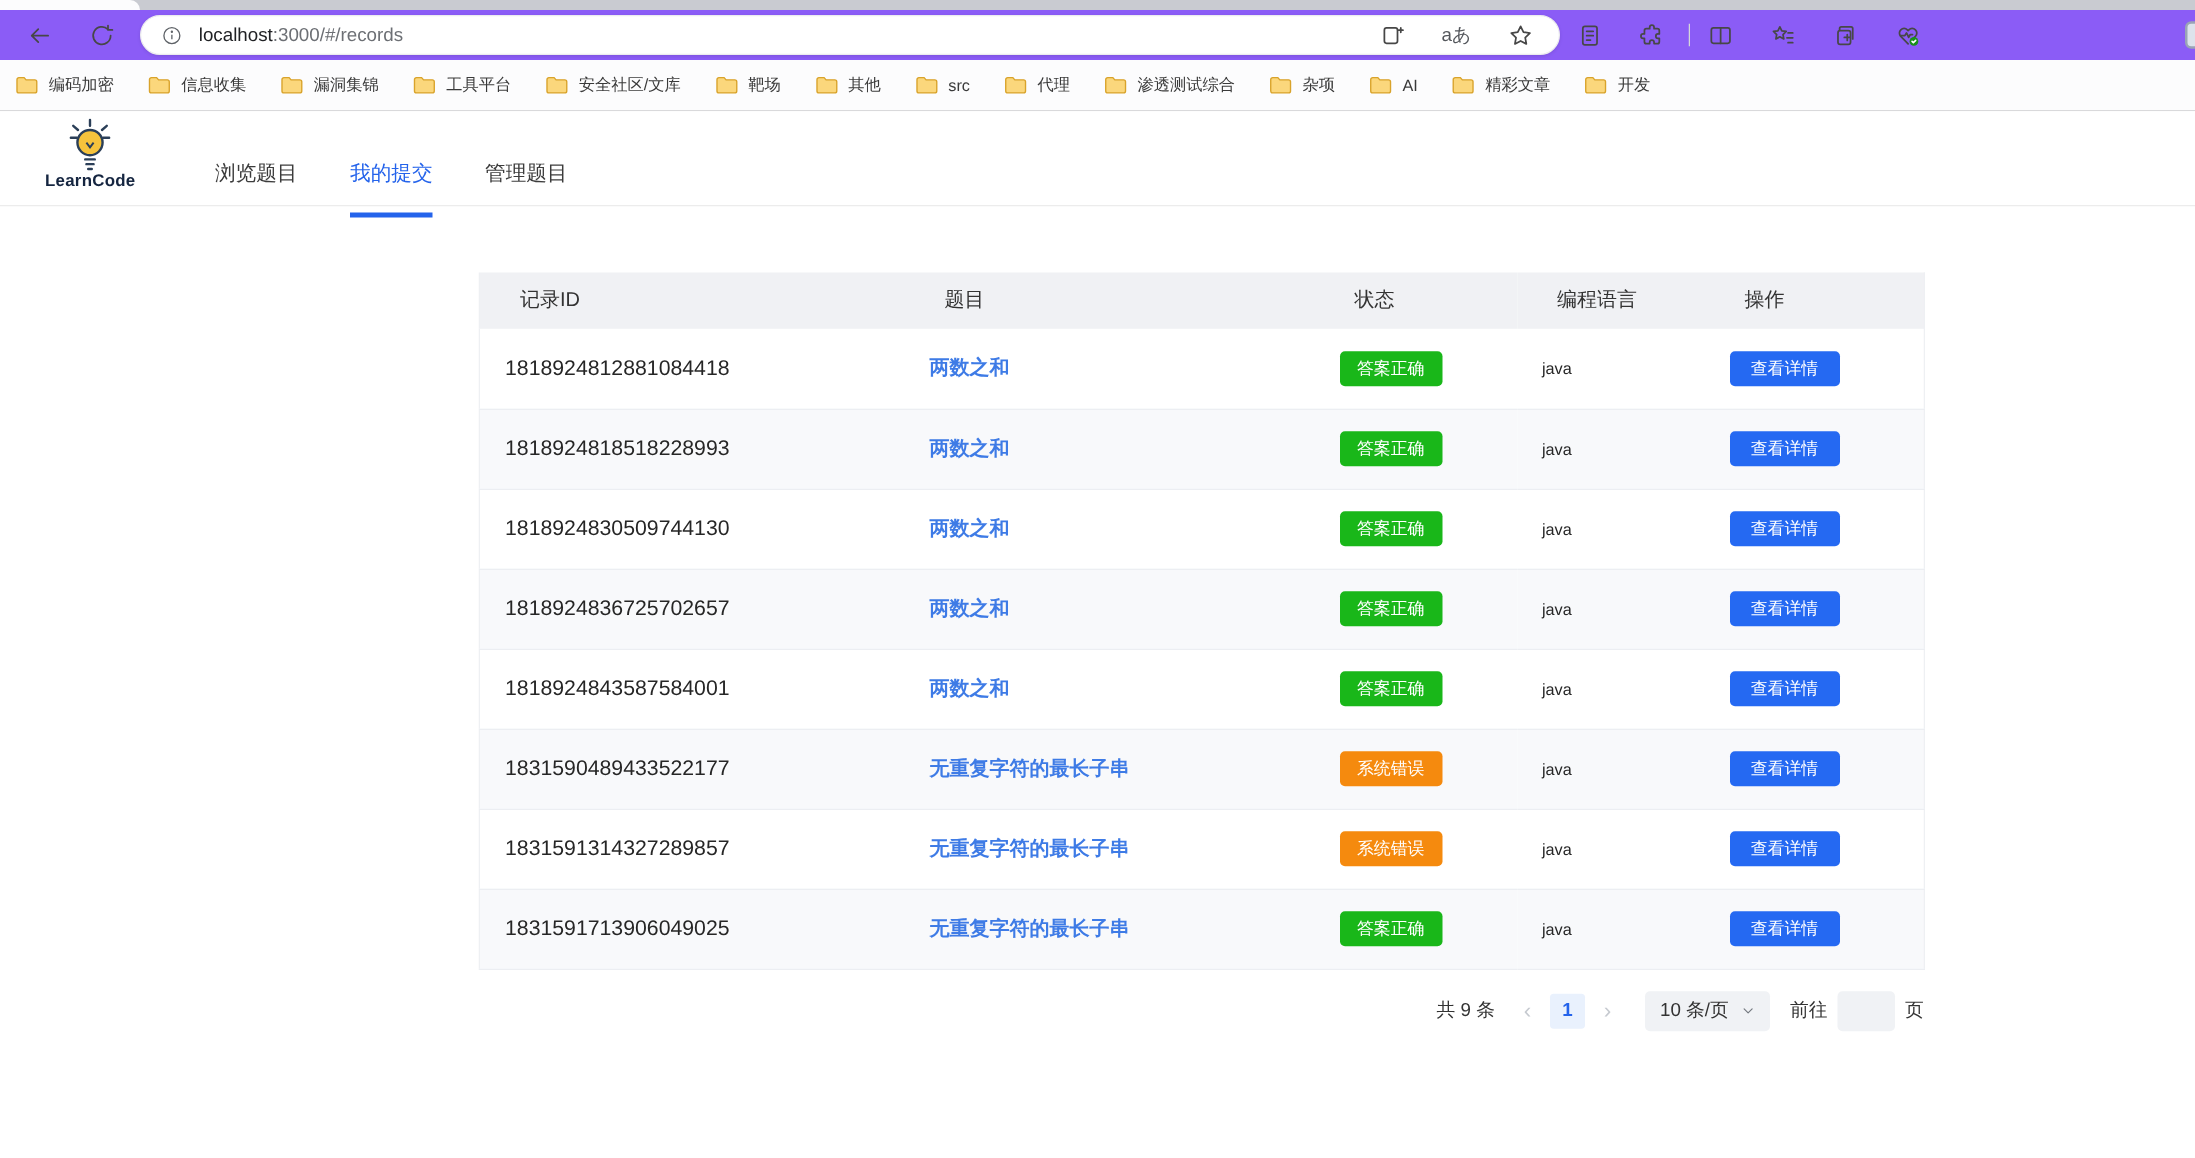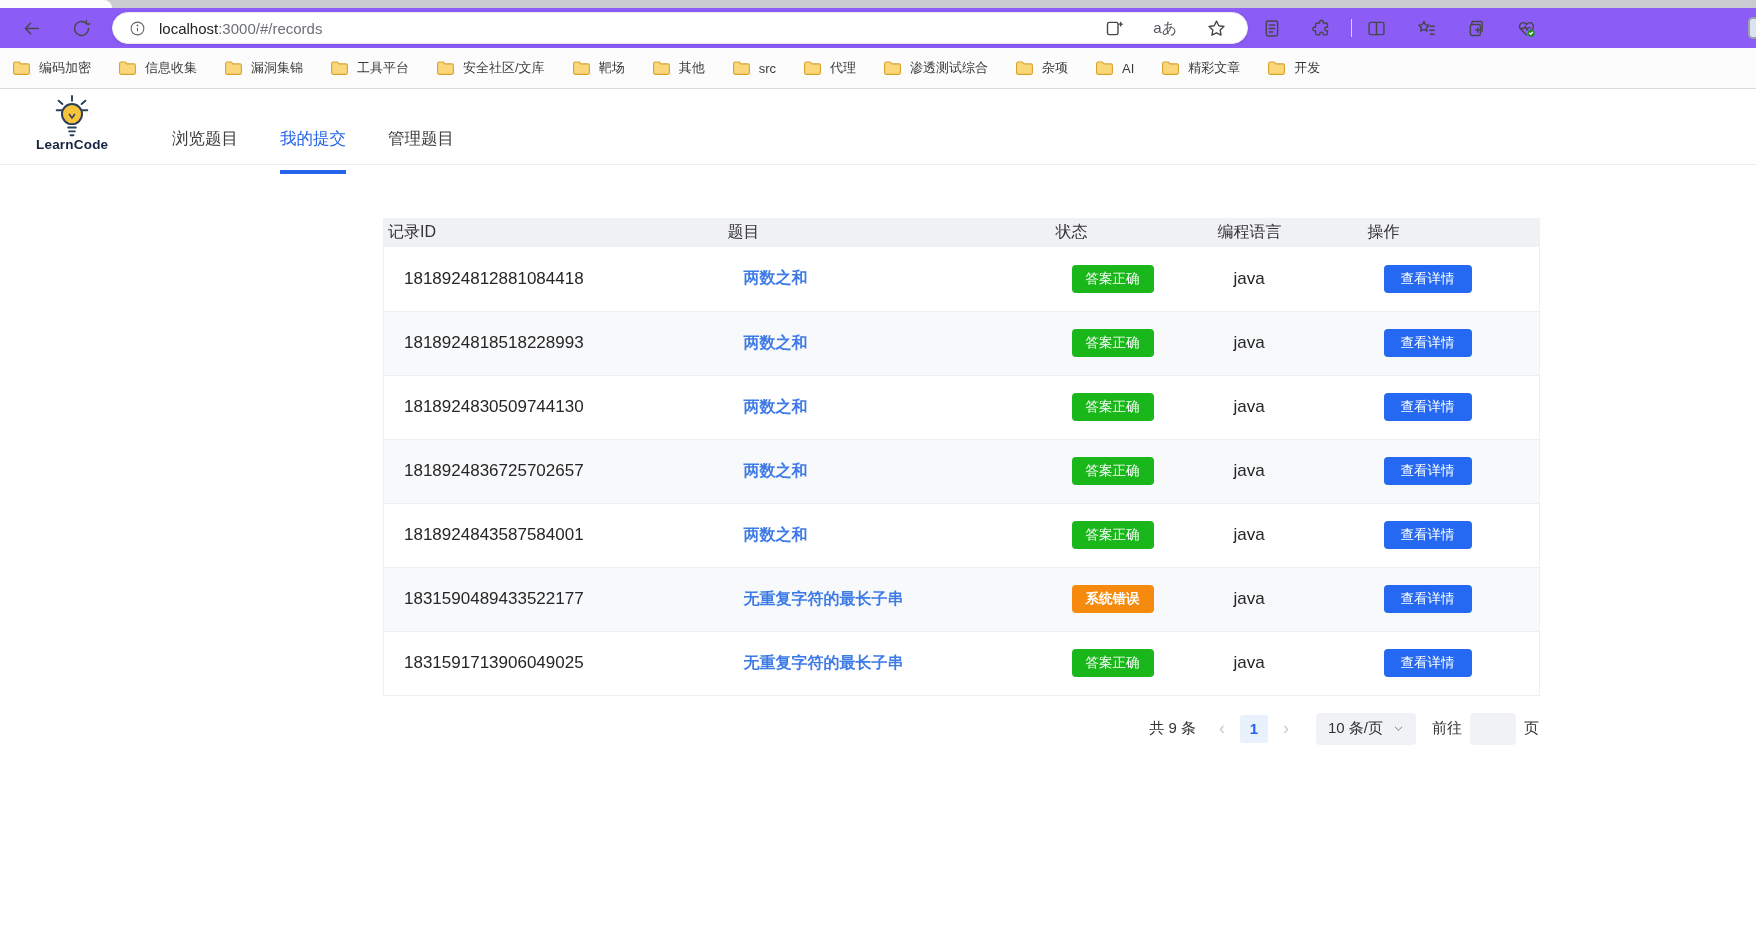--- a/index.html
+++ b/index.html
@@ -39,31 +39,31 @@
   .nav { position:absolute; left:172px; top:12px; height:76px; display:flex; }
   .nav-item { position:relative; height:76px; display:flex; align-items:center; margin-right:42px;
     font-size:16.5px; color:#3c3c3c; cursor:pointer; }
   .nav-item.active { color:var(--accent); }
   .nav-item.active::after { content:''; position:absolute; left:0; right:0; bottom:3px; height:4px; background:var(--accent); }
 
   
   .content { margin-left:383px; width:1156px; margin-top:53px; }
   table.records { width:1156px; border-collapse:collapse; table-layout:fixed;
     border-left:1px solid #eef0f3; border-right:1px solid #eef0f3; }
-  .records thead th { height:29px; background:#f0f1f4; text-align:left; padding-left:4px;
+  .records thead th { height:45px; background:#f0f1f4; text-align:left; padding-left:32px;
     font-size:16px; font-weight:normal; color:#333; }
   .records tbody td { height:64px; padding-left:20px; border-bottom:1px solid #eceef2; }
   .records tbody tr:nth-child(even) { background:#f8f9fb; }
   .cell-id { font-size:17px; color:#262626; }
-  .cell-lang { font-size:17px; color:#262626; }
+  .cell-lang { font-size:13px; color:#262626; }
   .plink { font-size:16px; color:#3e7be6; text-decoration:none; cursor:pointer;font-weight:bold; }
   .badge { display:inline-block; min-width:82px; height:28px; line-height:28px; text-align:center;
     border-radius:4px; font-size:13.5px; color:#fff; }
   .badge.success { background:#19b719; }
-  .badge.error { background:#f58a0e;font-weight:bold; }
+  .badge.error { background:#f58a0e; }
   .detail-btn { width:88px; height:28px; border:none; border-radius:4px; background:#2569f2;
     color:#fff; font-size:13.5px; cursor:pointer; font-family:inherit; }
 
   
   .pagination { width:1156px; margin-top:13px; height:40px; display:flex; align-items:center;
     justify-content:flex-end; font-size:15px; color:#333; }
   .pg-total { margin-right:10px;margin-left:12px; }
   .pg-arrow { width:32px; height:32px; display:flex; align-items:center; justify-content:center;
     color:#c6cad0; font-size:18px; cursor:default; }
   .pg-page { width:28px; height:28px; display:flex; align-items:center; justify-content:center;
@@ -350,20 +350,27 @@
   </tr>
 
   <tr>
     <td class="cell-id">1831590489433522177</td>
     <td><a class="plink">无重复字符的最长子串</a></td>
     <td><span class="badge error">系统错误</span></td>
     <td class="cell-lang">java</td>
     <td><button class="detail-btn">查看详情</button></td>
   </tr>
 
+  <tr>
+    <td class="cell-id">1831591314327289857</td>
+    <td><a class="plink">无重复字符的最长子串</a></td>
+    <td><span class="badge error">系统错误</span></td>
+    <td class="cell-lang">java</td>
+    <td><button class="detail-btn">查看详情</button></td>
+  </tr>
 
   <tr>
     <td class="cell-id">1831591713906049025</td>
     <td><a class="plink">无重复字符的最长子串</a></td>
     <td><span class="badge success">答案正确</span></td>
     <td class="cell-lang">java</td>
     <td><button class="detail-btn">查看详情</button></td>
   </tr>
 </tbody>
   </table>

